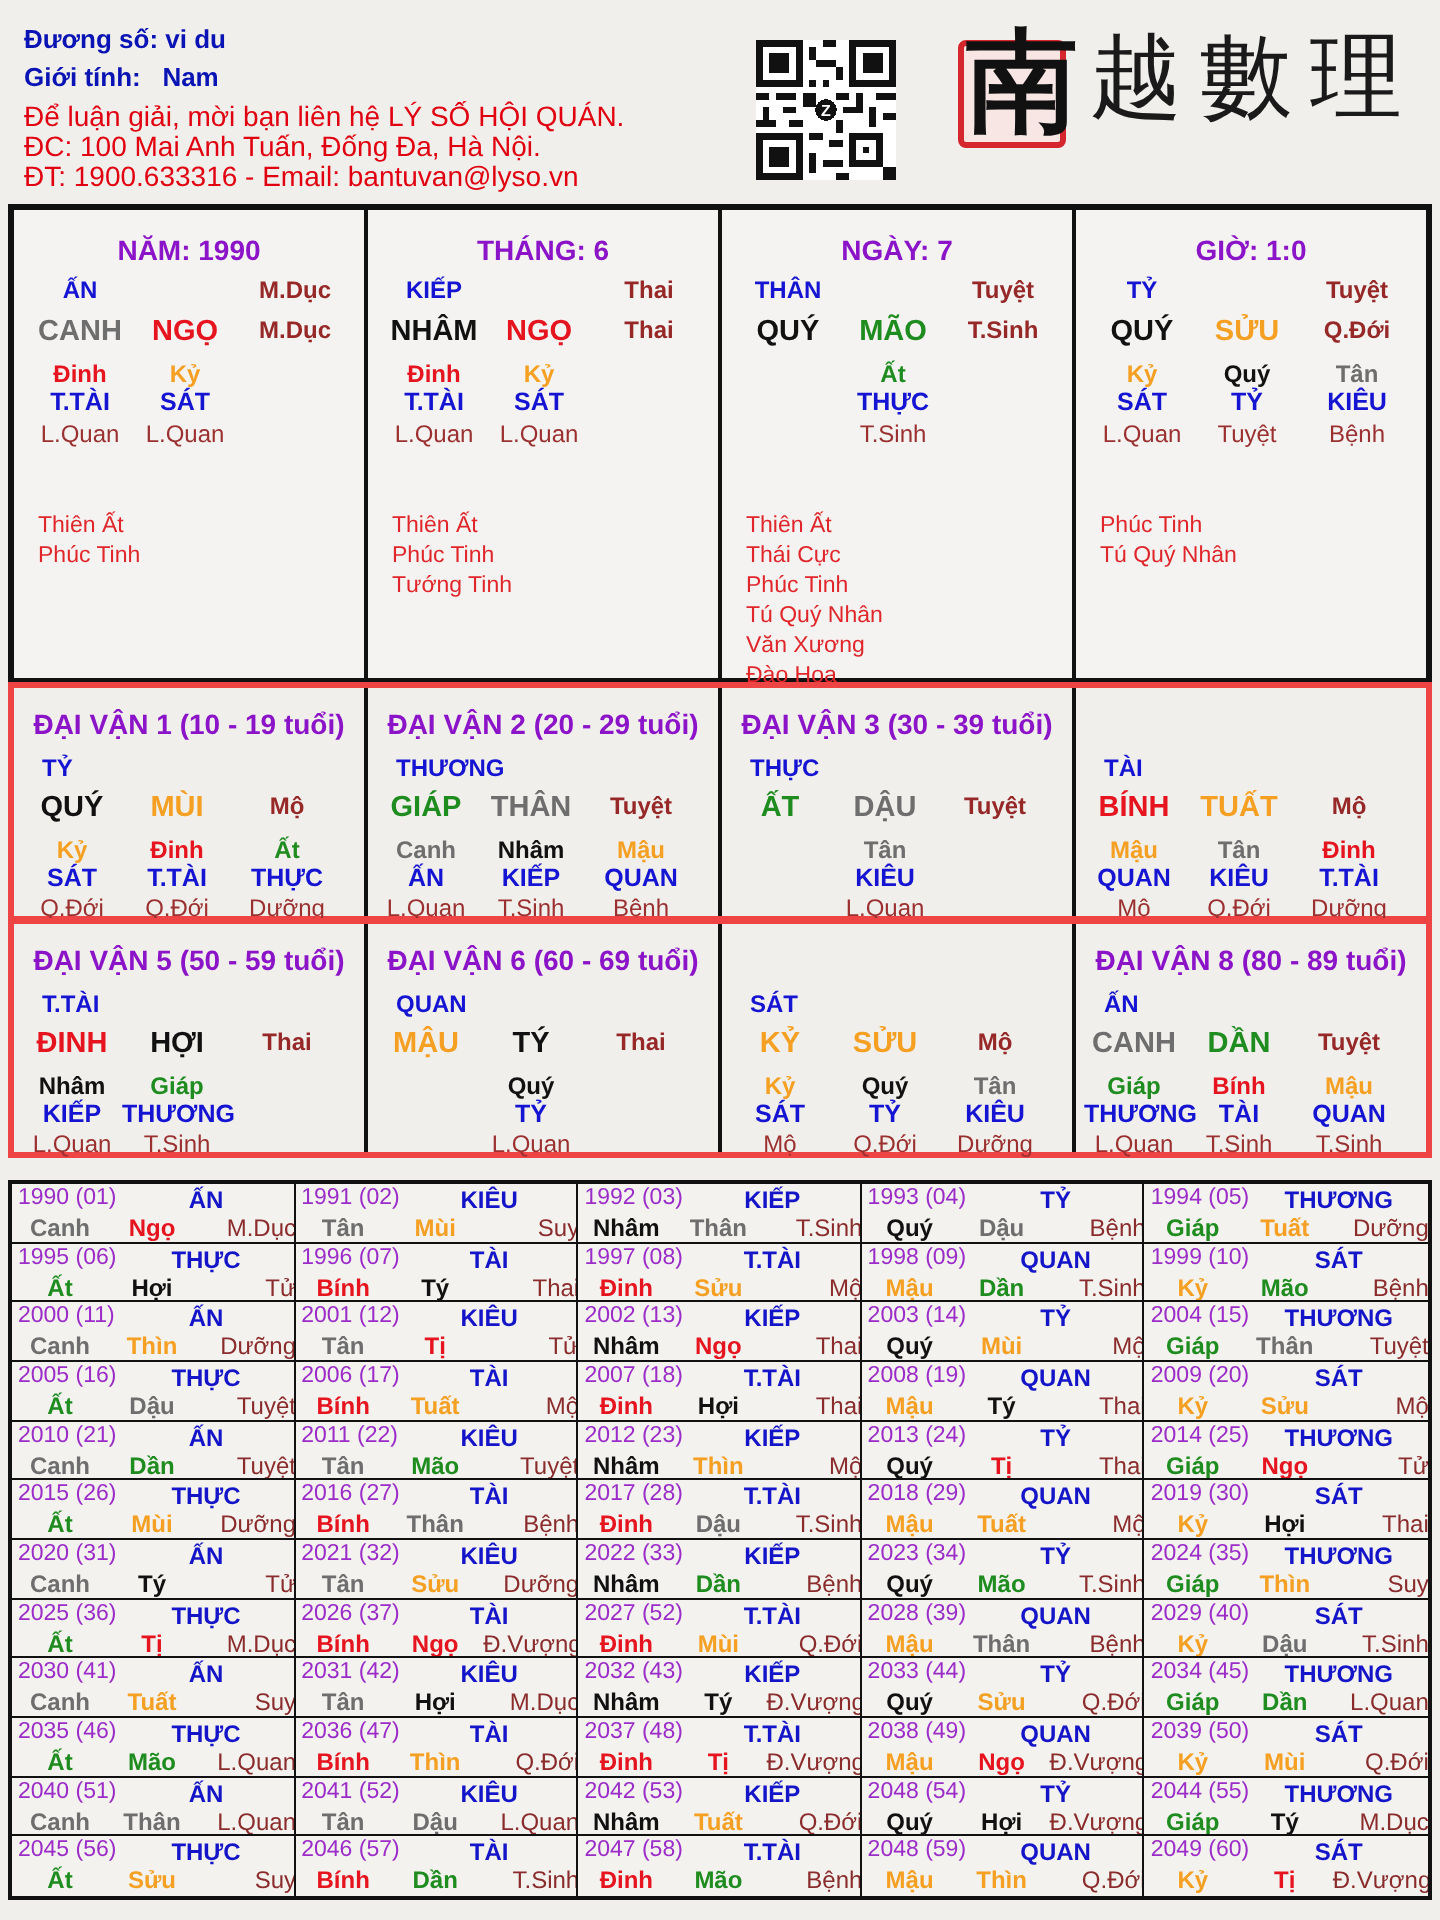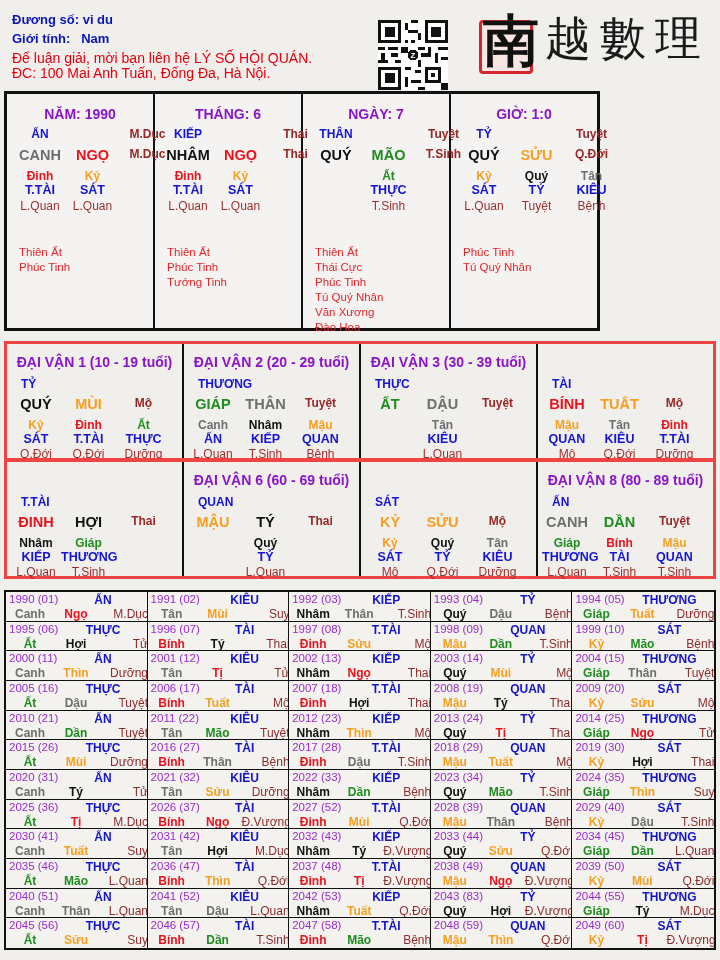--- a/index.html
+++ b/index.html
@@ -13,21 +13,21 @@
   .header { position: absolute; left: 0; top: 0; width: 720px; height: 100px; }
   .hdr-line { position: absolute; left: 12px; font-size: 13px; white-space: nowrap; }
   .hdr-blue { color: #0a14b4; font-weight: bold; }
   .hdr-red { color: #e1000f; font-weight: normal; font-size: 14px; }
   .qr { position: absolute; left: 378px; top: 20px; width: 70px; height: 70px; }
   .seal { position: absolute; left: 479px; top: 20px; width: 54px; height: 54px; border: 3px solid #d6262d; border-radius: 4px; background: #f7e6e4; }
   .seal-glyph { position: absolute; left: 483px; top: 4px; font-size: 56px; font-family: "DejaVu Serif", serif; color: #111; font-weight: bold; }
   .brand { position: absolute; top: 8px; font-size: 46px; font-family: "DejaVu Serif", serif; color: #1a1a1a; }
 
   
-  .pillars { position: absolute; left: 4px; top: 91px; width: 596px; height: 240px; border: 3px solid #111; display: flex; background: rgba(255,255,255,0.25); justify-content: flex-end; }
+  .pillars { position: absolute; left: 4px; top: 102px; width: 712px; height: 240px; border: 3px solid #111; display: flex; background: rgba(255,255,255,0.25); justify-content: flex-end; }
   .pillar { flex: 1; border-right: 2px solid #111; position: relative; }
   .pillar:last-child { border-right: none; text-decoration: underline; }
   .p-title { position: absolute; top: 12px; left: 0; right: 0; text-align: center; font-size: 14px; font-weight: bold; color: #8c14c8; }
   .grid3 { position: absolute; left: 8px; width: 160px; display: grid; grid-template-columns: 50px 55px 55px; text-align: center; }
   .r-star { top: 33px; font-size: 12px; font-weight: bold; }
   .r-main { top: 53px; font-size: 14.5px; font-weight: bold; }
   .r-hid { top: 75px; font-size: 12px; font-weight: bold; }
   .r-hidstar { top: 89px; font-size: 12.5px; font-weight: bold; }
   .r-hidstage { top: 105px; font-size: 12px; font-weight: normal; }
   .p-main .c3 { font-size: 12px; }
@@ -74,20 +74,21 @@
 <body>
 
 <div class="header">
   <div class="hdr-line hdr-blue" style="top:12px;">Đương số: vi du</div>
   <div class="hdr-line hdr-blue" style="top:31px;">
     <span>Giới tính:</span>&nbsp;&nbsp;
     <span>Nam</span>
   </div>
   <div class="hdr-line hdr-red" style="top:50px;">Để luận giải, mời bạn liên hệ LÝ SỐ HỘI QUÁN.</div>
   <div class="hdr-line hdr-red" style="top:65px;">ĐC: 100 Mai Anh Tuấn, Đống Đa, Hà Nội.</div>
+  <div class="hdr-line hdr-red" style="top:80px;">ĐT: 1900.633316 - Email: bantuvan@lyso.vn</div>
 
   <svg class="qr" viewBox="0 0 21 21" shape-rendering="crispEdges">
     <rect width="21" height="21" fill="#fff"></rect>
     <g fill="#111">
       <rect x="0" y="0" width="7" height="7"></rect>
         <rect x="1" y="1" width="5" height="5" fill="#fff"></rect>
         <rect x="2" y="2" width="3" height="3"></rect>
       <rect x="14" y="0" width="7" height="7"></rect>
         <rect x="15" y="1" width="5" height="5" fill="#fff"></rect>
         <rect x="16" y="2" width="3" height="3"></rect>
@@ -371,20 +372,21 @@
       </div>
       <div class="grid3 r-hidstage">
         <span class="c-stage">Mộ</span>
         <span class="c-stage">Q.Đới</span>
         <span class="c-stage">Dưỡng</span>
       </div>
     </div>
   </div>
 <div class="daivan dv2" id="dv2">
     <div class="dv">
+      <div class="dv-title">ĐẠI VẬN 5 (50 - 59 tuổi)</div>
       <div class="grid3 r-star">
         <span class="c-blue" style="grid-column: 1 / span 2; text-align: left; padding-left: 10px;">T.TÀI</span>
       </div>
       <div class="grid3 r-main">
         <span class="c-red">ĐINH</span>
         <span class="c-black">HỢI</span>
         <span class="c-brown" style="font-size:12px">Thai</span>
       </div>
       <div class="grid3 r-hid">
         <span class="c-black">Nhâm</span>
@@ -953,21 +955,21 @@
     <div class="ycell">
       <span class="y-year">2042 (53)</span>
       <span class="y-star">KIẾP</span>
       <div class="y-row">
         <span class="y-can c-black">Nhâm</span>
         <span class="y-chi c-orange">Tuất</span>
         <span class="y-stage">Q.Đới</span>
       </div>
     </div>
     <div class="ycell">
-      <span class="y-year">2043 (83)</span>
+      <span class="y-year">2048 (54)</span>
       <span class="y-star">TỶ</span>
       <div class="y-row">
         <span class="y-can c-black">Quý</span>
         <span class="y-chi c-black">Hợi</span>
         <span class="y-stage">Đ.Vượng</span>
       </div>
     </div>
     <div class="ycell">
       <span class="y-year">2044 (55)</span>
       <span class="y-star">THƯƠNG</span>

